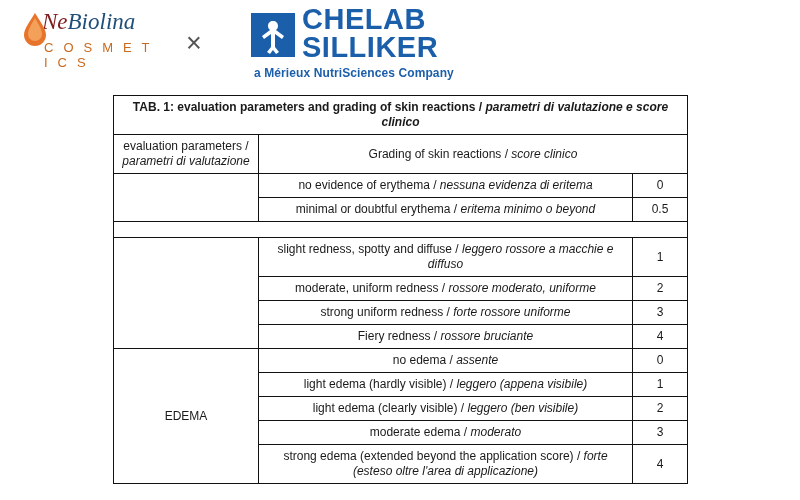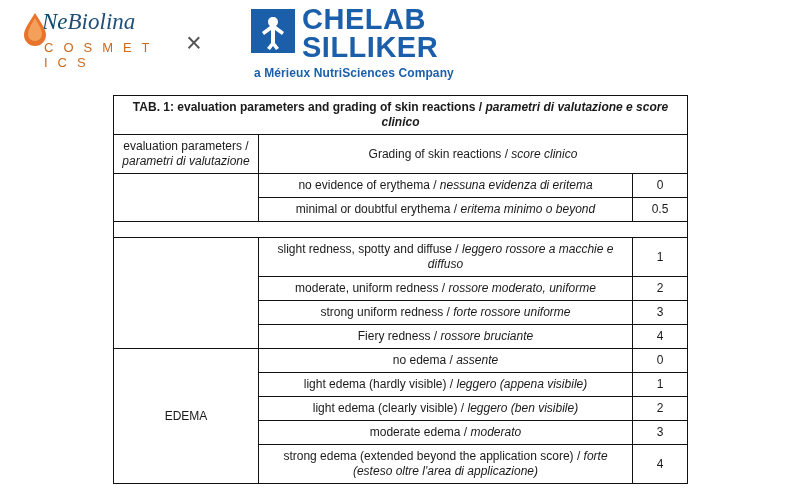--- a/index.html
+++ b/index.html
@@ -31,21 +31,21 @@
   .nb-wordmark {
     font-family: "Liberation Serif", serif;
     font-size: 23px;
     font-style: italic;
     color: #1f4e79;
     letter-spacing: 0px;
     white-space: nowrap;
     line-height: 1;
     padding-left: 26px;
   }
-  .nb-wordmark .accent { color: #0c4a6e; }
+  .nb-wordmark .accent { color: #7f1d1d; }
   .nb-sub {
     margin-top: 7px;
     padding-left: 28px;
     font-size: 13px;
     letter-spacing: 3.2px;
     color: #c96a1f;
   }
   .nb-drop {
     position: absolute;
     left: 6px;
@@ -64,21 +64,21 @@
   }
 
   .logo-chelab {
     position: absolute;
     left: 250px;
     top: 6px;
     width: 330px;
   }
   .chelab-top {
     display: flex;
-    align-items: flex-start;
+    align-items: center;
   }
   .chelab-mark {
     width: 46px;
     height: 46px;
     flex: 0 0 46px;
     margin-top: 2px;
   }
   .chelab-words {
     margin-left: 6px;
     font-family: "Liberation Sans", sans-serif;

